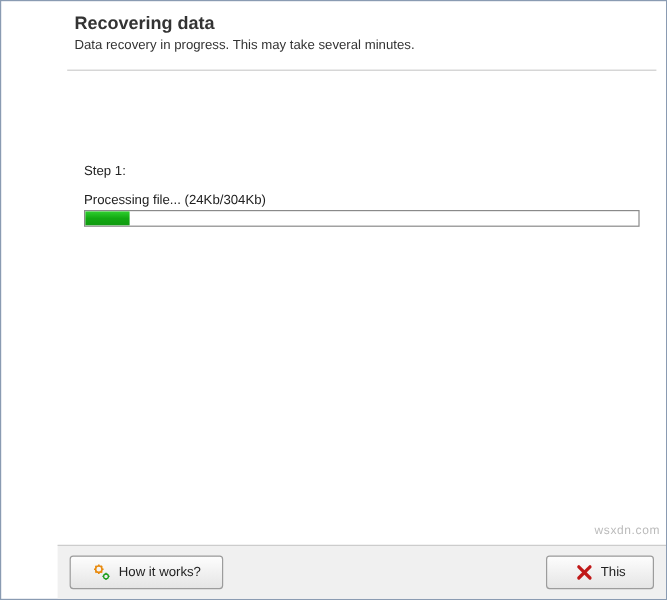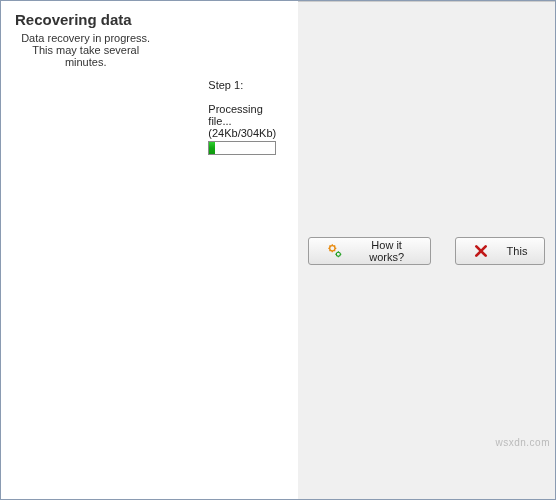--- a/index.html
+++ b/index.html
@@ -15,35 +15,35 @@
       height: 500px;
       overflow: hidden;
       position: relative;
     }
     .window {
       width: 556px;
       height: 500px;
       background: #ffffff;
       border: 1px solid #8a9bb2;
       display: flex;
-      flex-direction: row;
+      flex-direction: column;
+      padding-left: 47px;
     }
     .header {
       padding: 10px 14px 10px 14px;
     }
     .title {
       font-size: 15px;
       font-weight: bold;
       color: #333;
       margin-bottom: 4px;
     }
     .subtitle {
       font-size: 11px;
       color: #333;
-      text-align: center;
     }
     .divider {
       border: none;
       border-top: 1px solid #ccc;
       margin: 4px 8px 0 8px;
     }
     .content {
       flex: 1;
       padding: 50px 22px 10px 22px;
       color: #222;
@@ -78,21 +78,21 @@
       align-items: center;
       gap: 8px;
     }
     .spacer {
       flex: 1;
     }
     .btn {
       display: inline-flex;
       align-items: center;
       justify-content: center;
-      gap: 18px;
+      gap: 6px;
       border: 1px solid #9c9c9c;
       background: linear-gradient(to bottom, #fdfdfd, #e5e5e5);
       border-radius: 3px;
       height: 28px;
       padding: 0 18px;
       font-family: inherit;
       font-size: 11px;
       color: #222;
       cursor: pointer;
       min-width: 120px;

